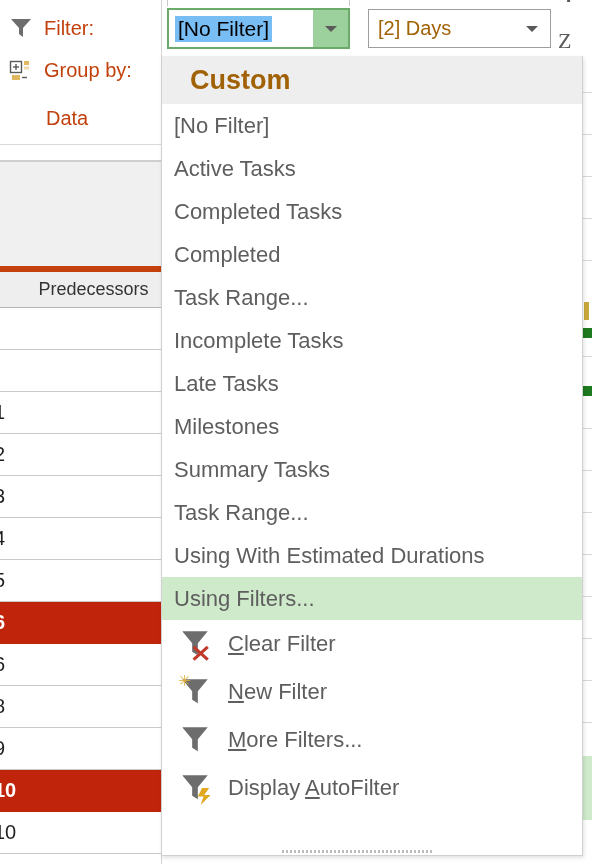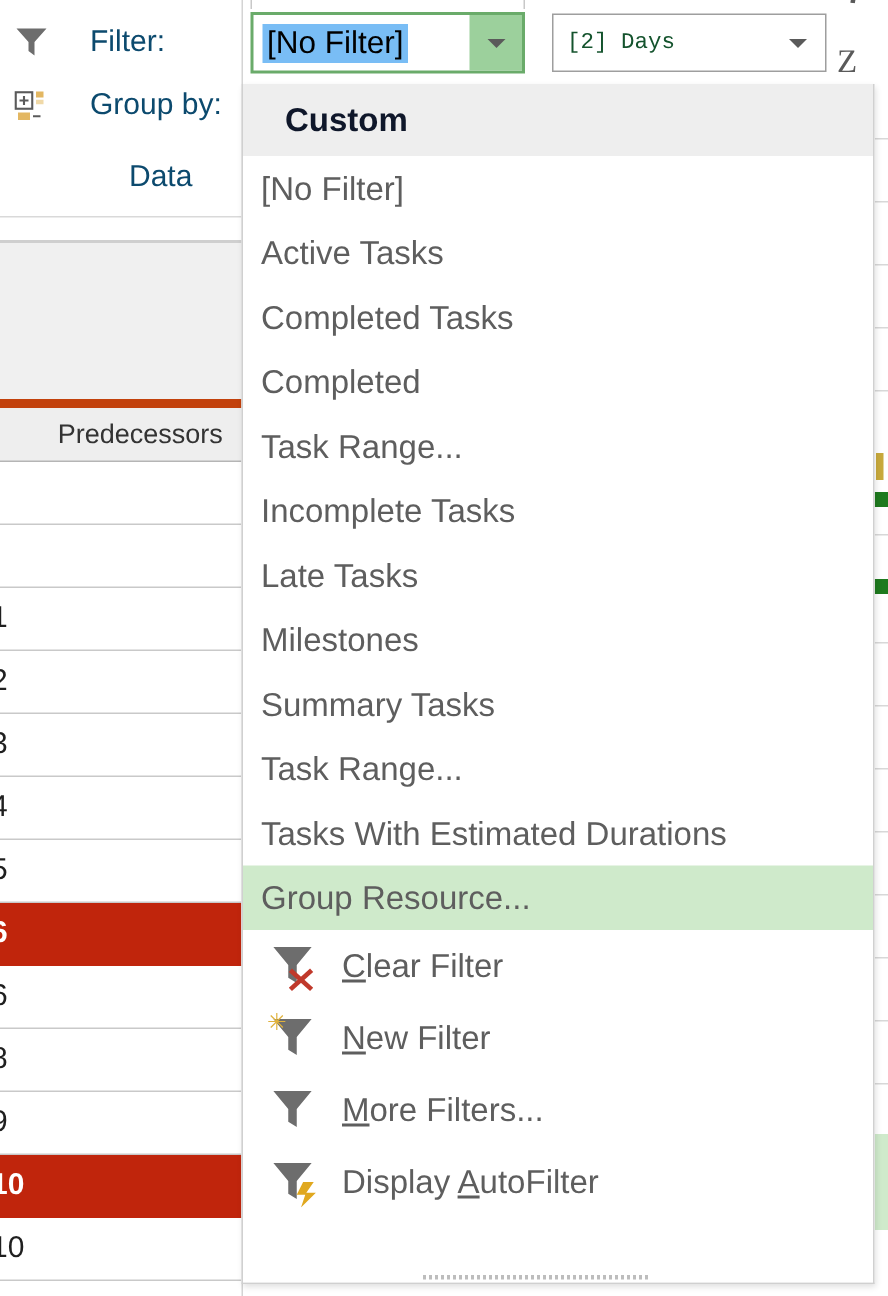--- a/index.html
+++ b/index.html
@@ -31,27 +31,26 @@
   }
   .ribbon-row {
     position: absolute;
     left: 0;
     display: flex;
     align-items: center;
     height: 36px;
   }
   .ribbon-row.r1 { top: 10px; left: 8px; }
   .ribbon-row.r2 { top: 52px; left: 8px; }
-  .ribbon-row.r3 { top: 100px; left: 70px; }
+  .ribbon-row.r3 { top: 100px; left: 46px; }
 
   .ribbon-label {
     font-size: 20px;
-    color: #0c4a6e;
+    color: #c2410c;
     white-space: nowrap;
-    margin-left: 16px;
   }
 
   .ico {
     display: inline-flex;
     align-items: center;
     justify-content: center;
     width: 26px;
     height: 26px;
     margin-right: 10px;
     flex: none;
@@ -104,24 +103,23 @@
     justify-content: center;
   }
 
   .combo-days {
     left: 368px; top: 9px;
     width: 183px; height: 39px;
     border: 1px solid #9e9e9e;
   }
   .combo-days .combo-text {
     margin-left: 9px;
-    font-size: 15px;
-    color: #14532d;
+    font-size: 20px;
+    color: #a16207;
     white-space: nowrap;
-    font-family: Liberation Mono, monospace;
   }
   .combo-days .combo-arrow-box {
     position: absolute;
     right: 2px; top: 0;
     width: 32px; height: 100%;
     display: flex;
     align-items: center;
     justify-content: center;
   }
 
@@ -269,23 +267,23 @@
 
   .menu-group-header {
     height: 48px;
     background: #eeeeee;
     display: flex;
     align-items: center;
     padding-left: 28px;
     box-sizing: border-box;
   }
   .menu-group-header span {
-    font-size: 22px;
+    font-size: 27px;
     font-weight: bold;
-    color: #0f172a;
+    color: #a16207;
   }
 
   .menu-item {
     height: 43px;
     display: flex;
     align-items: center;
     padding-left: 10px;
     box-sizing: border-box;
     background: #ffffff;
   }
@@ -490,24 +488,24 @@
         <div class="menu-item indent">
           <span class="mlabel">Milestones</span>
         </div>
         <div class="menu-item indent">
           <span class="mlabel">Summary Tasks</span>
         </div>
         <div class="menu-item indent">
           <span class="mlabel">Task Range...</span>
         </div>
         <div class="menu-item indent">
-          <span class="mlabel">Tasks With Estimated Durations</span>
+          <span class="mlabel">Using With Estimated Durations</span>
         </div>
         <div class="menu-item indent highlight">
-          <span class="mlabel">Group Resource...</span>
+          <span class="mlabel">Using Filters...</span>
         </div>
         <div class="menu-item with-icon">
           <span class="mico">
             <svg width="34" height="34" viewBox="0 0 24 24">
               <polygon points="3,3 21,3 14,11.5 14,20 10,17.5 10,11.5" fill="#6d6d6d"></polygon>
               <line x1="11" y1="14" x2="21" y2="23" stroke="#c0392b" stroke-width="2.2"></line>
               <line x1="21" y1="14" x2="11" y2="23" stroke="#c0392b" stroke-width="2.2"></line>
             </svg>
           </span>
           <span class="mlabel"><span></span><span class="mnemonic">C</span><span>lear Filter</span></span>

